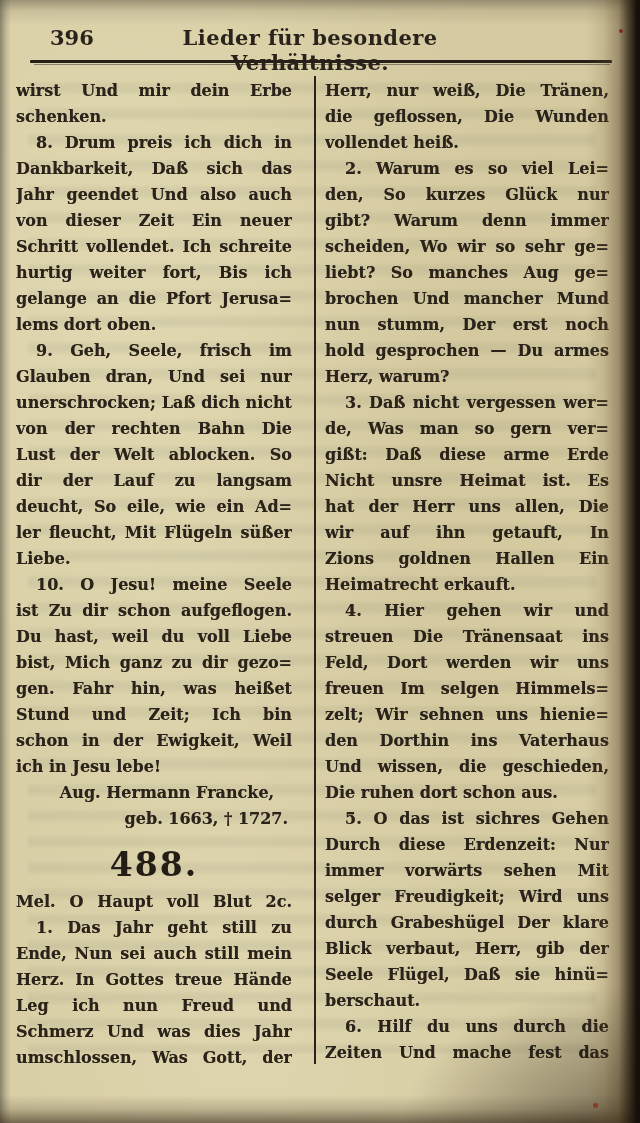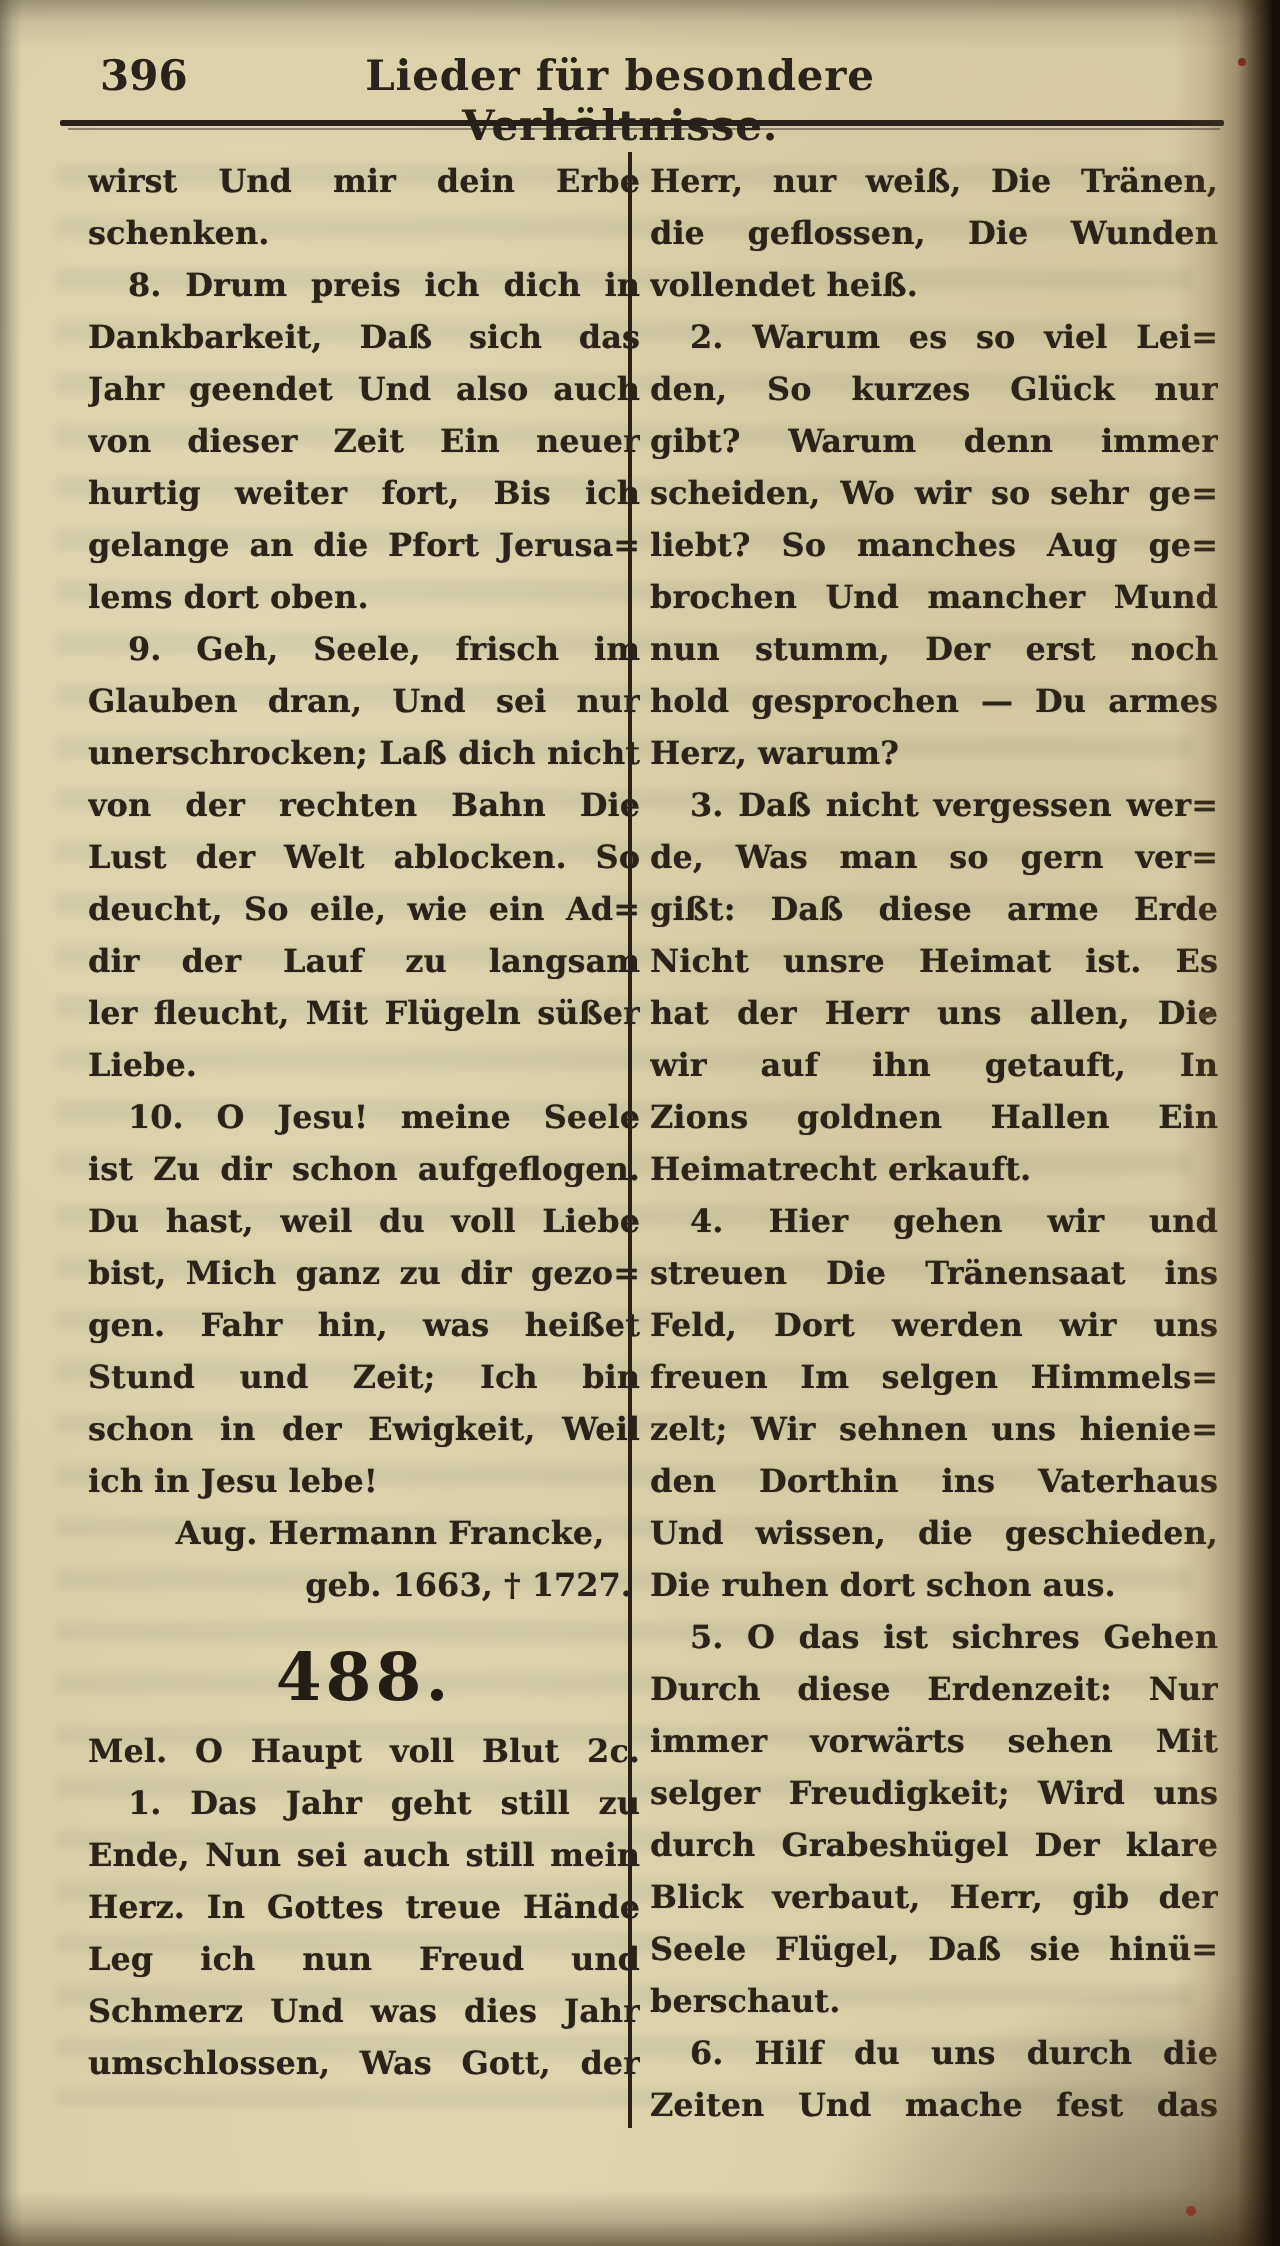--- a/index.html
+++ b/index.html
@@ -24,21 +24,21 @@
       rgba(0,0,0,0) 13px, rgba(0,0,0,0) 26px);
     filter:blur(1.3px);
   }
   .pgnum{position:absolute;left:50px;top:25px;font-size:21px;font-weight:700;color:#2a231b;}
   .runtitle{position:absolute;left:100px;right:120px;top:25px;text-align:center;
     font-size:21px;font-weight:700;color:#2a231b;letter-spacing:0.4px;}
   .hrule{position:absolute;left:30px;width:582px;top:60px;height:3px;background:#27201a;border-radius:1px;}
   .hrule::after{content:'';position:absolute;left:4px;right:2px;top:4px;height:1px;background:rgba(39,32,26,0.45);}
   .vdivider{position:absolute;left:314px;top:76px;height:988px;width:2px;background:#2a221a;}
   .column{position:absolute;top:78px;color:#2b231a;font-weight:700;font-size:16px;}
-  .col-left{left:44px;width:276px;}
+  .col-left{left:16px;width:276px;}
   .col-right{left:325px;width:284px;}
   .tl{height:26px;line-height:26px;overflow:hidden;white-space:nowrap;
     text-align:justify;text-align-last:justify;
     text-shadow:0 0 0.5px rgba(43,35,26,0.55);}
   .tl.first{text-indent:20px;}
   .tl.end{text-align-last:left;}
   .attr1{text-align:center;text-align-last:center;padding-left:26px;}
   .attr2{text-align:center;text-align-last:right;padding-right:4px;}
   .hymn-number{height:52px;line-height:58px;margin-top:4px;text-align:center;
     font-size:33px;font-weight:700;letter-spacing:2px;color:#241d15;}
@@ -75,32 +75,33 @@
   <section class="column col-left" id="col-left">
       <div class="para">
         <div class="tl">wirst Und mir dein Erbe</div>
         <div class="tl end">schenken.</div>
       </div>
       <div class="para">
         <div class="tl first">8. Drum preis ich dich in</div>
         <div class="tl">Dankbarkeit, Daß sich das</div>
         <div class="tl">Jahr geendet Und also auch</div>
         <div class="tl">von dieser Zeit Ein neuer</div>
+        <div class="tl">Schritt vollendet. Ich schreite</div>
         <div class="tl">hurtig weiter fort, Bis ich</div>
         <div class="tl">gelange an die Pfort Jerusa=</div>
         <div class="tl end">lems dort oben.</div>
       </div>
       <div class="para">
         <div class="tl first">9. Geh, Seele, frisch im</div>
         <div class="tl">Glauben dran, Und sei nur</div>
         <div class="tl">unerschrocken; Laß dich nicht</div>
         <div class="tl">von der rechten Bahn Die</div>
         <div class="tl">Lust der Welt ablocken. So</div>
+        <div class="tl">dir der Lauf zu langsam</div>
         <div class="tl">deucht, So eile, wie ein Ad=</div>
-        <div class="tl">dir der Lauf zu langsam</div>
         <div class="tl">ler fleucht, Mit Flügeln süßer</div>
         <div class="tl end">Liebe.</div>
       </div>
       <div class="para">
         <div class="tl first">10. O Jesu! meine Seele</div>
         <div class="tl">ist Zu dir schon aufgeflogen.</div>
         <div class="tl">Du hast, weil du voll Liebe</div>
         <div class="tl">bist, Mich ganz zu dir gezo=</div>
         <div class="tl">gen. Fahr hin, was heißet</div>
         <div class="tl">Stund und Zeit; Ich bin</div>

